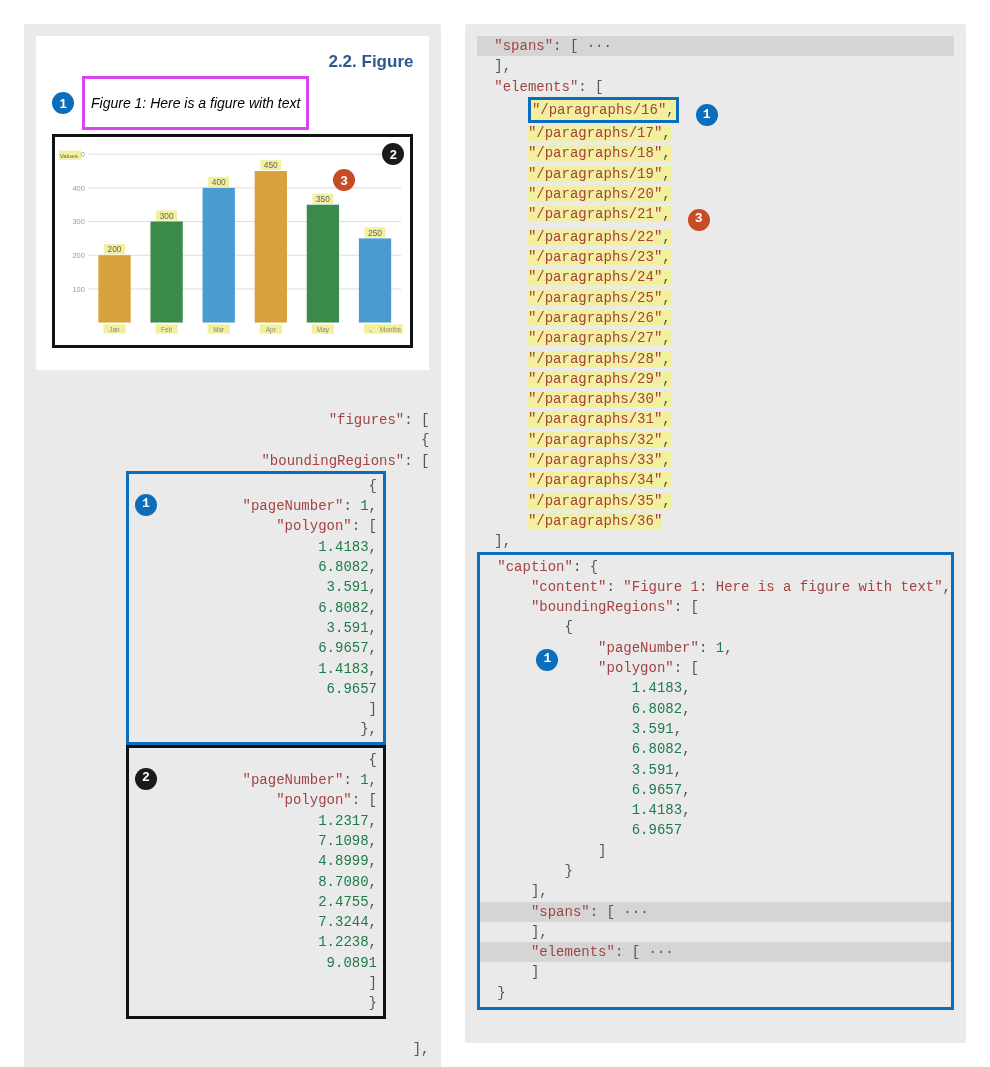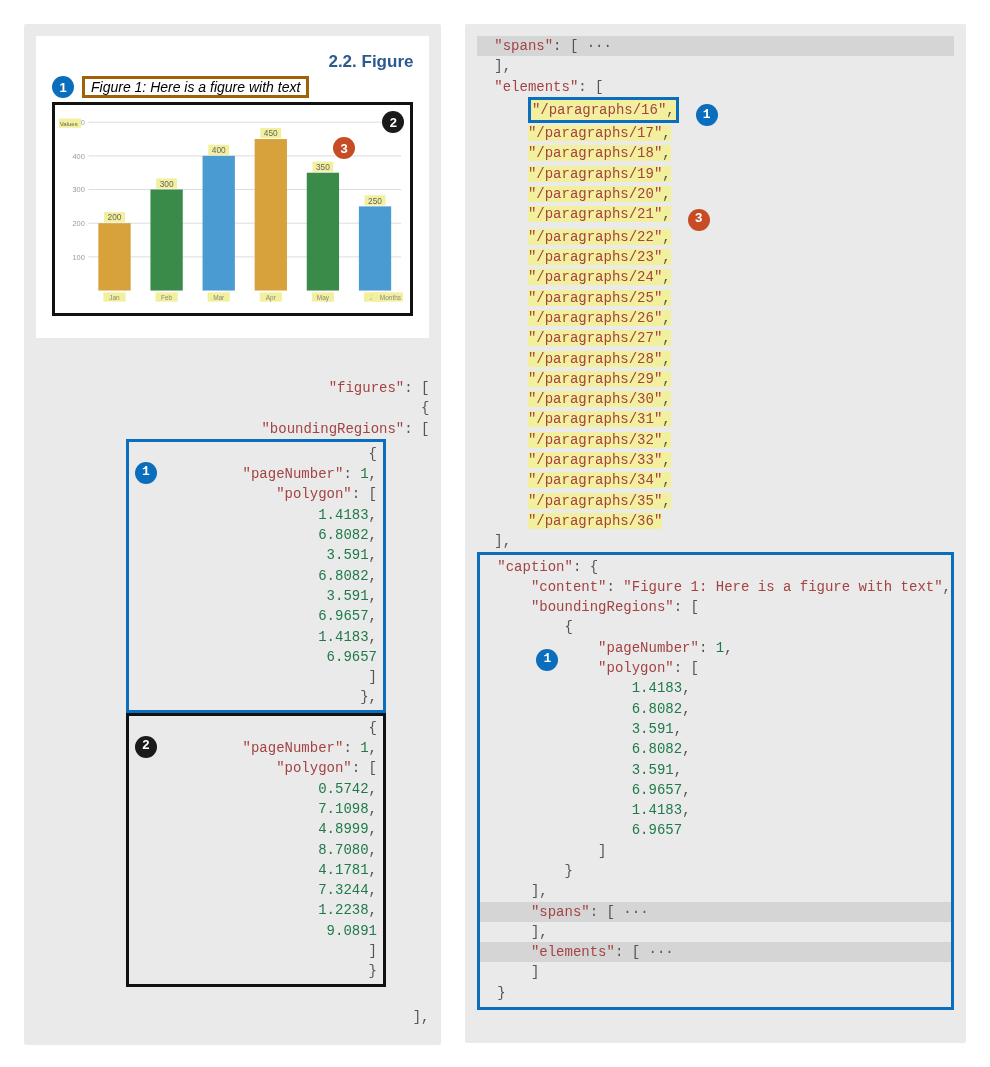--- a/index.html
+++ b/index.html
@@ -56,22 +56,22 @@
     font-weight: 600;
     display: inline-flex;
     align-items: center;
     justify-content: center;
     flex: 0 0 22px;
   }
   .b-blue { background: #0a6ebd; }
   .b-black { background: #1a1a1a; }
   .b-orange { background: #c74c25; }
   .caption-box {
-    border: 3px solid #a16207;
-    padding: 0 6px;
+    border: 3px solid #d946ef;
+    padding: 16px 6px;
     font-style: italic;
     font-size: 14px;
     background: #fff;
   }
   .chart-box {
     margin-top: 4px;
     border: 3px solid #111;
     background: #fff;
     position: relative;
     height: 214px;
@@ -193,25 +193,25 @@
         <span class="num">3.591</span><span class="punc">,</span>
         <span class="num">6.8082</span><span class="punc">,</span>
         <span class="num">3.591</span><span class="punc">,</span>
         <span class="num">6.9657</span><span class="punc">,</span>
         <span class="num">1.4183</span><span class="punc">,</span>
         <span class="num">6.9657</span>
     <span class="punc">]</span>
 <span class="brace">}</span><span class="punc">,</span></div><div class="box-black" style="position:relative; padding:2px 6px 2px 6px; margin-left:90px; width:260px;"><span class="badge b-black overlay-badge" style="top:20px;left:6px;">2</span><span class="brace">{</span>
     <span class="key">"pageNumber"</span><span class="punc">: </span><span class="num">1</span><span class="punc">,</span>
     <span class="key">"polygon"</span><span class="punc">: [</span>
-        <span class="num">0.5742</span><span class="punc">,</span>
+        <span class="num">1.2317</span><span class="punc">,</span>
         <span class="num">7.1098</span><span class="punc">,</span>
         <span class="num">4.8999</span><span class="punc">,</span>
         <span class="num">8.7080</span><span class="punc">,</span>
-        <span class="num">4.1781</span><span class="punc">,</span>
+        <span class="num">2.4755</span><span class="punc">,</span>
         <span class="num">7.3244</span><span class="punc">,</span>
         <span class="num">1.2238</span><span class="punc">,</span>
         <span class="num">9.0891</span>
     <span class="punc">]</span>
 <span class="brace">}</span></div>
         <span class="punc">],</span></div>
 
     </div>
   </div>
 

